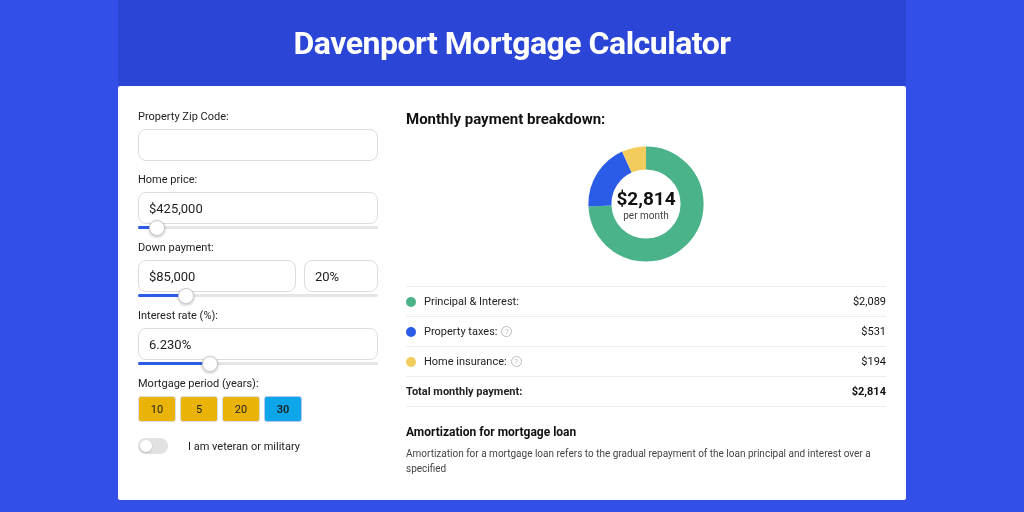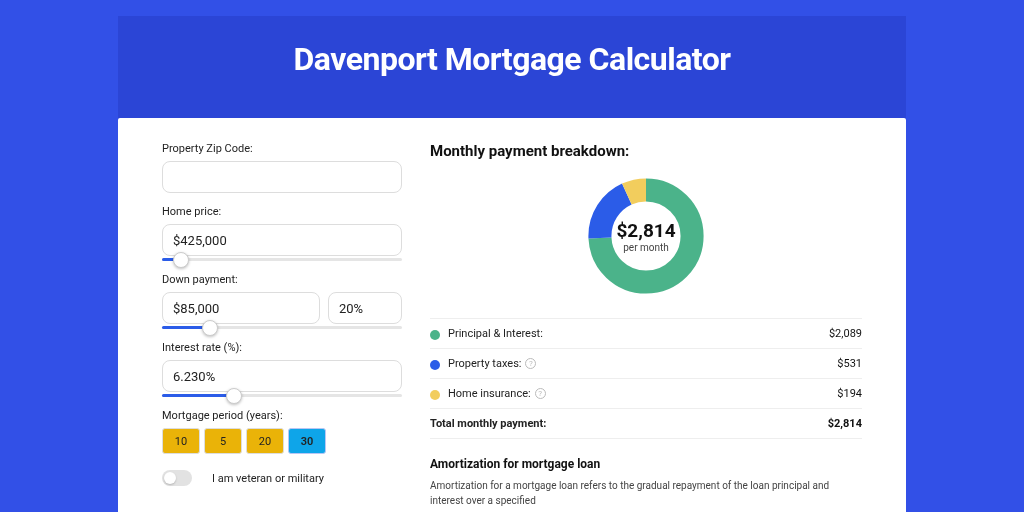--- a/index.html
+++ b/index.html
@@ -1,19 +1,19 @@
 <!DOCTYPE html>
 <html><head>
 <meta charset="utf-8">
 <style>
   *{box-sizing:border-box;margin:0;padding:0;font-family:-apple-system,BlinkMacSystemFont,"Segoe UI",Roboto,Arial,sans-serif}
   body{background:#3250e7;width:1024px;height:512px;overflow:hidden}
-  .header{background:#2b45d6;width:788px;margin:16px auto;padding:24px 0 84px;text-align:center}
+  .header{background:#2b45d6;width:788px;margin:0 auto;padding:24px 0 84px;text-align:center}
   .header h1{color:#fff;font-size:32px;font-weight:700;letter-spacing:-0.5px}
-  .card{background:#fff;width:788px;margin:-60px auto 0;border-radius:2px;padding:24px 44px;display:flex;gap:28px}
+  .card{background:#fff;width:788px;margin:-60px auto 0;border-radius:2px;padding:24px 20px;display:flex;gap:28px}
   .left{width:240px;flex-shrink:0}
   .right{flex:1}
   .field{margin-bottom:12px}
   .label{font-size:11px;color:#222;margin-bottom:6px;display:block}
   .input{width:100%;height:32px;border:1px solid #ddd;border-radius:8px;padding:0 10px;font-size:13px;color:#222}
   .slider{width:100%;height:3px;background:#e5e5e5;border-radius:2px;margin-top:2px;position:relative}
   .slider-fill{height:100%;background:#2b5ce8;border-radius:2px;position:absolute;left:0;top:0}
   .slider-thumb{width:16px;height:16px;background:#fff;border:1px solid #ccc;border-radius:50%;box-shadow:0 1px 3px rgba(0,0,0,.25);position:absolute;top:50%;transform:translate(-50%,-50%)}
   .row2{display:flex;gap:8px}
   .row2 .input:first-child{flex:1}
@@ -25,21 +25,21 @@
   .toggle{width:30px;height:16px;background:#e2e2e2;border-radius:10px;position:relative}
   .toggle-knob{width:12px;height:12px;background:#fff;border-radius:50%;position:absolute;top:2px;left:2px;box-shadow:0 1px 2px rgba(0,0,0,.2)}
   .toggle-label{font-size:11px;color:#222}
   .section-title{font-size:15px;font-weight:700;color:#111;margin-bottom:12px}
   .donut-wrap{display:flex;justify-content:center;margin:6px 0 18px}
   .donut{position:relative;width:128px;height:128px}
   .donut-center{position:absolute;inset:0;display:flex;flex-direction:column;align-items:center;justify-content:center}
   .donut-amount{font-size:19px;font-weight:700;color:#111}
   .donut-sub{font-size:10px;color:#444}
   .legend{border-top:1px solid #eee}
-  .legend-row{display:flex;align-items:flex-end;padding:8px 0;border-bottom:1px solid #eee}
+  .legend-row{display:flex;align-items:center;padding:8px 0;border-bottom:1px solid #eee}
   .swatch{width:10px;height:10px;border-radius:50%;margin-right:8px}
   .legend-label{font-size:11px;color:#222;flex:1;display:flex;align-items:center;gap:4px}
   .legend-val{font-size:11px;color:#111}
   .legend-row.total .legend-label,.legend-row.total .legend-val{font-weight:700}
   .info-icon{width:11px;height:11px;border:1px solid #bbb;border-radius:50%;display:inline-flex;align-items:center;justify-content:center;font-size:8px;color:#bbb;font-weight:400}
   .amort{margin-top:18px}
   .amort-title{font-size:12px;font-weight:700;color:#111;margin-bottom:8px}
   .amort-text{font-size:10px;color:#444;line-height:1.45}
   svg circle{fill:none;stroke-width:18}
 </style>

